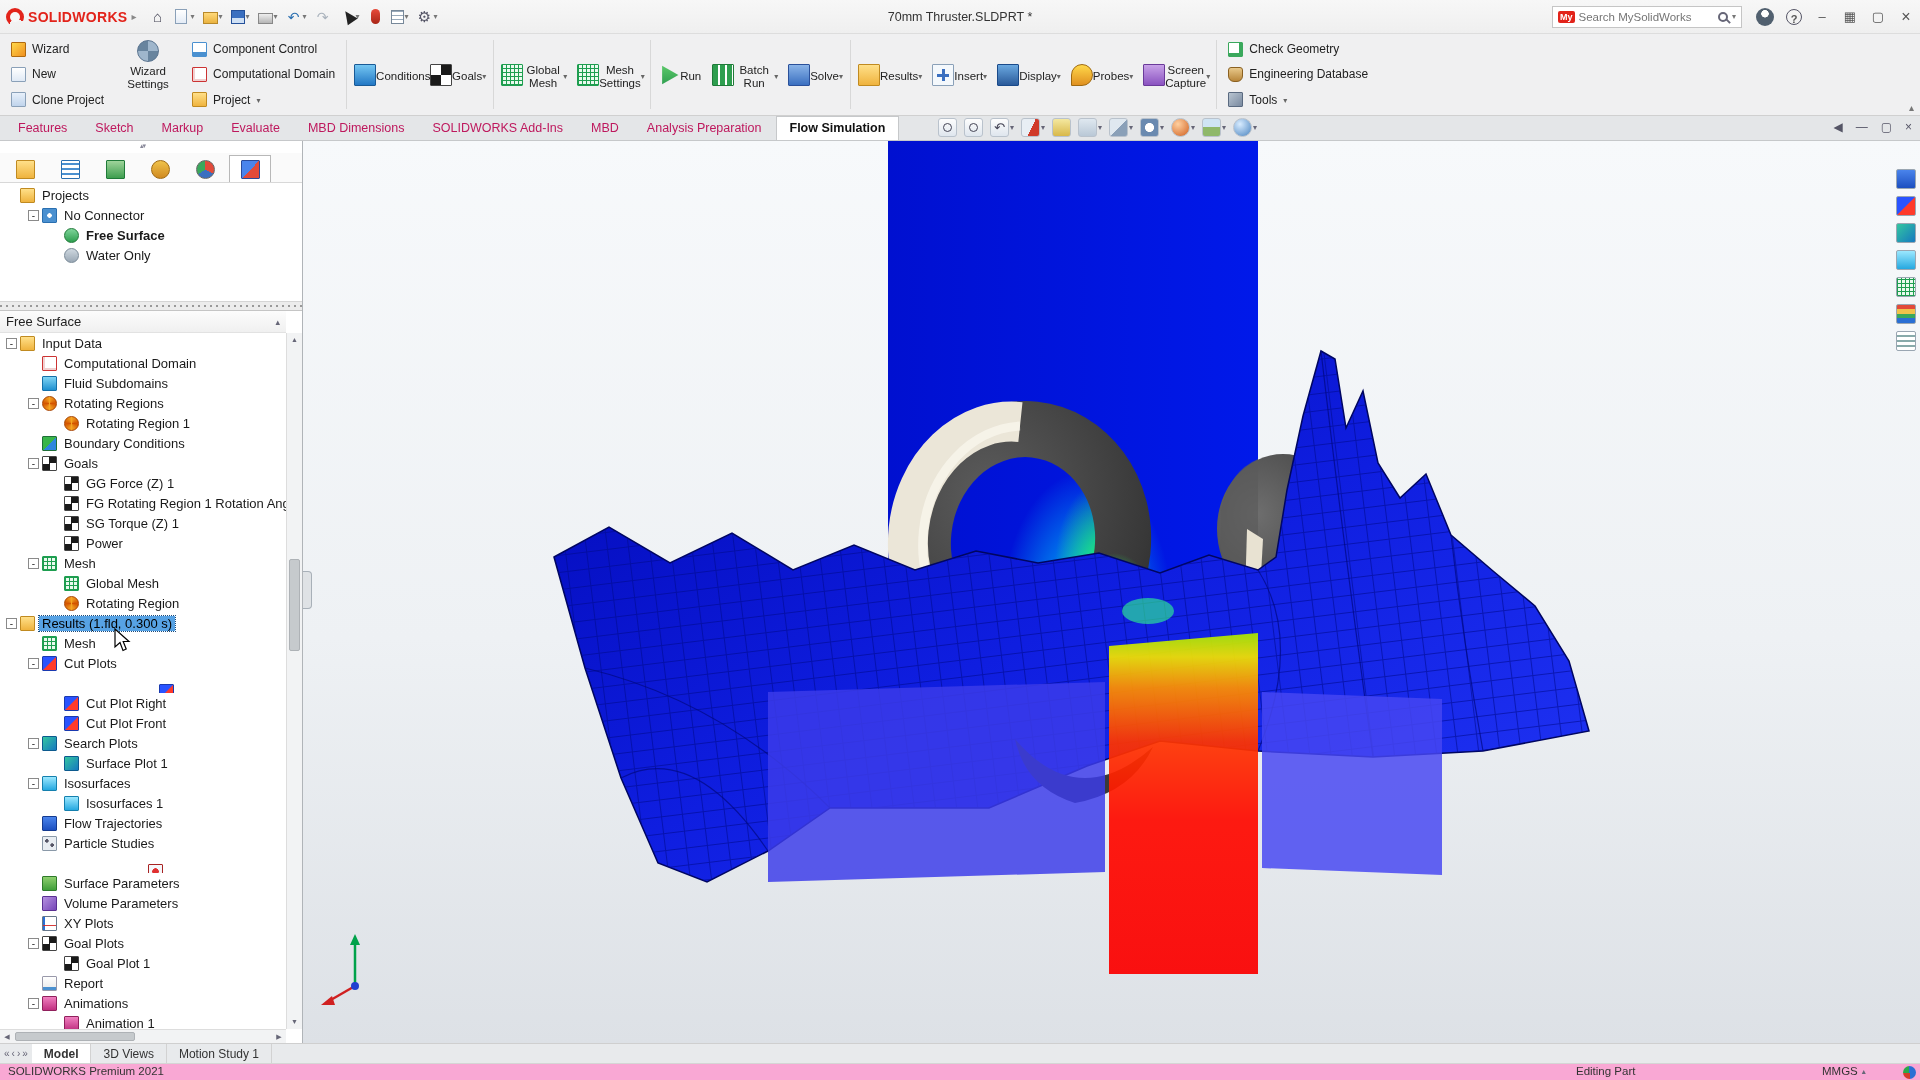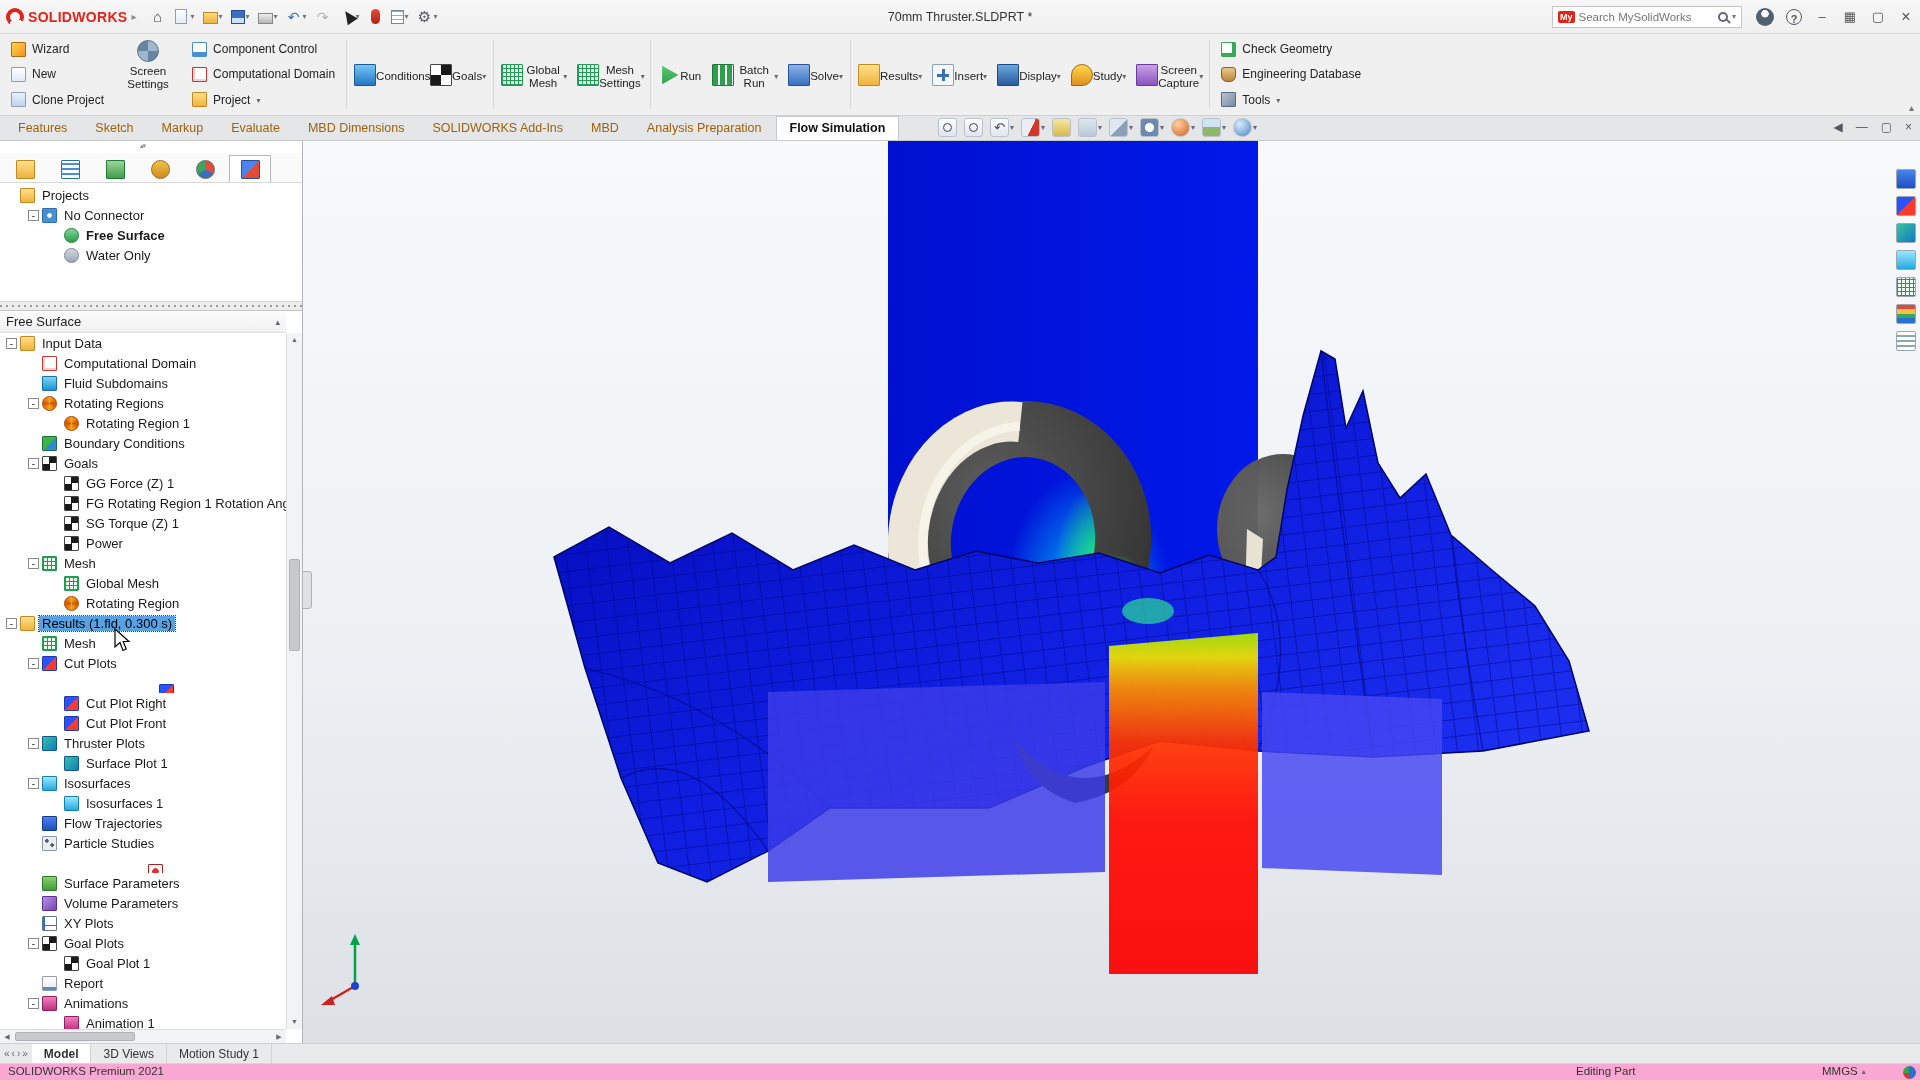--- a/index.html
+++ b/index.html
@@ -51,21 +51,21 @@
 .rbig{display:flex;flex-direction:row;align-items:center;justify-content:flex-start;padding:4px 5px 0;min-width:54px;max-width:76px;text-align:center;font-size:11.5px;line-height:1.1;color:#222}
 .rbig .ic{width:22px;height:22px;margin-bottom:3px;flex:none}
 .rcaret{color:#666;font-size:8px;margin-top:2px}
 .rsep{width:1px;background:#d8d8d8;margin:4px 2px}
 .gsbtn{display:flex;flex-direction:column;align-items:center;padding:4px 6px;font-size:11.5px;line-height:1.1;text-align:center;max-width:70px;align-self:flex-start}
 .gsbtn .ic{width:22px;height:22px;margin-bottom:3px}
 .ribbon-collapse{position:absolute;right:6px;bottom:2px;color:#777;font-size:10px}
 
 
 .tabsbar{position:absolute;top:116px;left:0;right:0;height:25px;background:#e4e6e8;border-bottom:1px solid #c6c8ca;display:flex;align-items:flex-end;padding-left:4px}
-.ctab{padding:4px 13px 5px;font-size:12.5px;color:#a16207;border:1px solid transparent;border-bottom:none;white-space:nowrap}
+.ctab{padding:4px 13px 5px;font-size:12.5px;color:#be185d;border:1px solid transparent;border-bottom:none;white-space:nowrap}
 .ctab.active{background:#fff;border-color:#c6c8ca;font-weight:bold;color:#111}
 .hud{position:absolute;left:938px;top:2px;display:flex;gap:7px;align-items:center}
 .hicon{width:19px;height:19px;border-radius:3px;border:1px solid #b9c2cc;background:linear-gradient(#fdfdfd,#dfe6ee)}
 .hudwrap{display:flex;align-items:center;gap:1px}
 .hcaret{font-size:8px;color:#667}
 .docctl{position:absolute;right:8px;top:4px;display:flex;gap:13px;color:#556;font-size:12px}
 
 
 .main{position:absolute;top:141px;bottom:37px;left:0;right:0}
 .viewport{position:absolute;left:303px;top:0;right:0;bottom:0;background:linear-gradient(#f7f9fb 0%,#eef1f4 55%,#dde1e6 100%);overflow:hidden}
@@ -262,21 +262,21 @@
           <span class="ic new-project-icon"></span>
           <span class="rlabel">New</span>
         </div>
         <div class="rsmall">
           <span class="ic clone-project-icon"></span>
           <span class="rlabel">Clone Project</span>
         </div>
       </div>
     <div class="gsbtn">
       <span class="ic general-settings-icon"></span>
-      <span>Screen Settings</span>
+      <span>Wizard Settings</span>
     </div>
     <div class="rstack" id="r-mid">
         <div class="rsmall">
           <span class="ic component-control-icon"></span>
           <span class="rlabel">Component Control</span>
         </div>
         <div class="rsmall">
           <span class="ic computational-domain-icon"></span>
           <span class="rlabel">Computational Domain</span>
         </div>
@@ -335,21 +335,21 @@
           <span class="rlabel">Insert</span>
           <span class="rcaret">▾</span>
         </div>
         <div class="rbig">
           <span class="ic display-icon"></span>
           <span class="rlabel">Display</span>
           <span class="rcaret">▾</span>
         </div>
         <div class="rbig">
           <span class="ic probes-icon"></span>
-          <span class="rlabel">Study</span>
+          <span class="rlabel">Probes</span>
           <span class="rcaret">▾</span>
         </div>
         <div class="rbig">
           <span class="ic screen-capture-icon"></span>
           <span class="rlabel">Screen Capture</span>
           <span class="rcaret">▾</span>
         </div>
         <div class="rsep"></div>
       </div>
     <div class="rstack" id="r-right">
@@ -685,21 +685,21 @@
             <span class="tlabel">Cut Plot Right</span>
           </div>
           <div class="trow" style="padding-left: 50px;">
             <span class="expander none"></span>
             <span class="ic cut-plot-icon"></span>
             <span class="tlabel">Cut Plot Front</span>
           </div>
           <div class="trow" style="padding-left: 28px;">
             <span class="expander">-</span>
             <span class="ic surface-plots-icon"></span>
-            <span class="tlabel">Thruster Plots</span>
+            <span class="tlabel">Search Plots</span>
           </div>
           <div class="trow" style="padding-left: 50px;">
             <span class="expander none"></span>
             <span class="ic surface-plot-icon"></span>
             <span class="tlabel">Surface Plot 1</span>
           </div>
           <div class="trow" style="padding-left: 28px;">
             <span class="expander">-</span>
             <span class="ic isosurfaces-icon"></span>
             <span class="tlabel">Isosurfaces</span>

